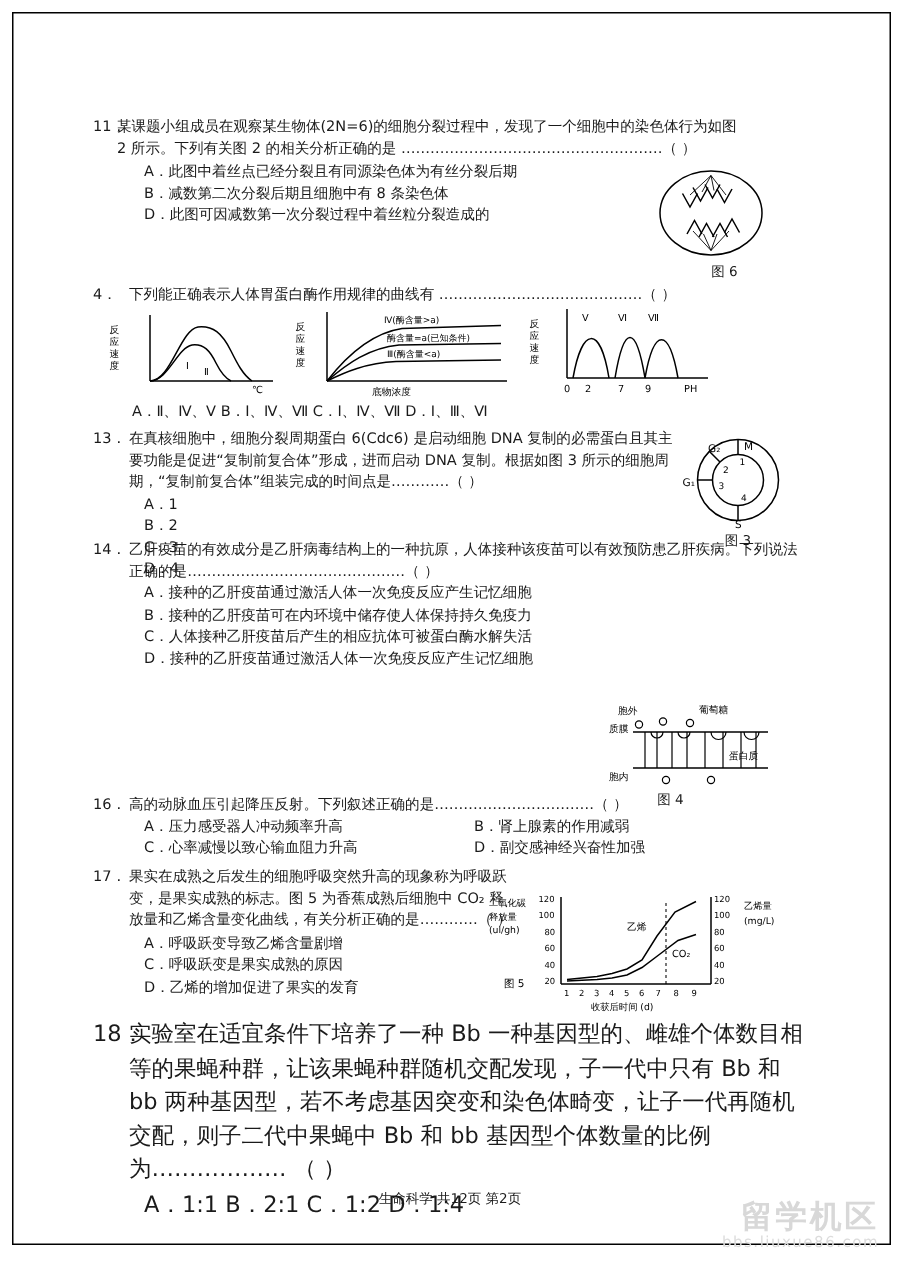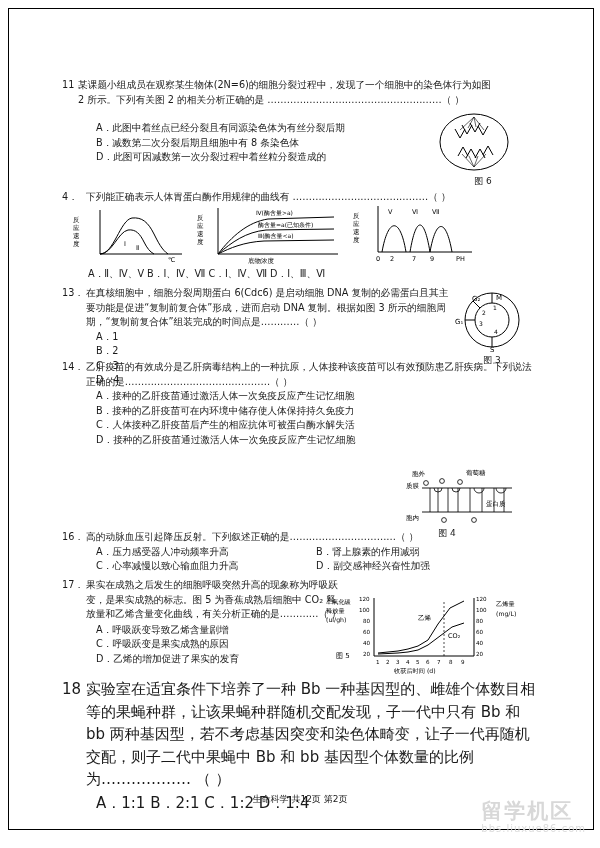--- a/index.html
+++ b/index.html
@@ -6,37 +6,37 @@
   body{
     width:600px;height:848px;background:#ffffff;
     font-family:"DejaVu Sans","Liberation Sans",sans-serif;
     color:#1a1a1a;position:relative;overflow:hidden;
   }
   .page{position:absolute;left:0;top:0;width:600px;height:848px;}
   .frame{position:absolute;left:8px;top:8px;width:584px;height:820px;border:1px solid #000;}
   .fig{position:absolute;}
   .figcap{font-size:9px;text-align:center;}
   .footer{position:absolute;left:0;right:0;bottom:42px;text-align:center;font-size:9px;}
-  .wm{position:absolute;right:14px;bottom:14px;text-align:left;}
+  .wm{position:absolute;right:14px;bottom:14px;text-align:right;}
   .wm .wm1{font-family:"DejaVu Sans","Liberation Sans",sans-serif;font-size:21px;color:#d8d8d8;letter-spacing:2px;font-weight:bold;}
   .wm .wm2{font-size:10px;color:#dcdcdc;letter-spacing:1px;margin-top:-2px;}
   svg{display:block;}
 </style>
 </head>
 <body>
 
 <div class="page">
   <div class="frame"></div>
 
   <div style="position:absolute;left:62px;top:78px;width:470px;font-size:9.7px;line-height:1.5;">
     <div style="position:relative;">
       <span style="position:absolute;left:0;top:0;">11．</span>
       <div style="margin-left:16px;width:420px;">某课题小组成员在观察某生物体(2N=6)的细胞分裂过程中，发现了一个细胞中的染色体行为如图 2 所示。下列有关图 2 的相关分析正确的是 ………………………………………………（    ）</div>
     </div>
-    <div style="margin-left:34px;margin-top:14px;width:330px;">
+    <div style="margin-left:34px;margin-top:1px;width:330px;">
       <div>A．此图中着丝点已经分裂且有同源染色体为有丝分裂后期</div>
       <div>B．减数第二次分裂后期且细胞中有 8 条染色体</div>
       <div>D．此图可因减数第一次分裂过程中着丝粒分裂造成的</div>
     </div>
   </div>
 
   <div class="fig" style="left:418px;top:112px;width:112px;">
     <svg width="112" height="62" viewBox="0 0 112 62">
       <ellipse cx="56" cy="30" rx="34" ry="28" fill="none" stroke="#000" stroke-width="1"></ellipse>
 

